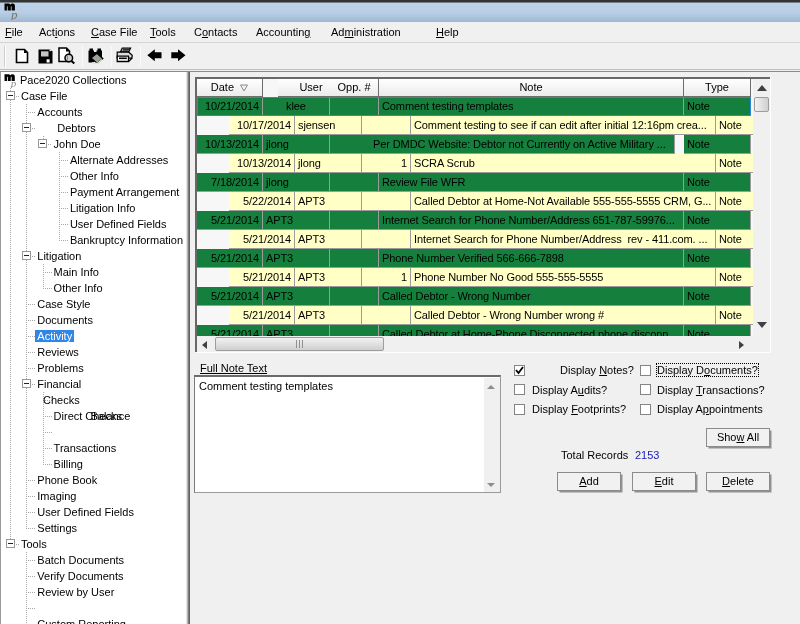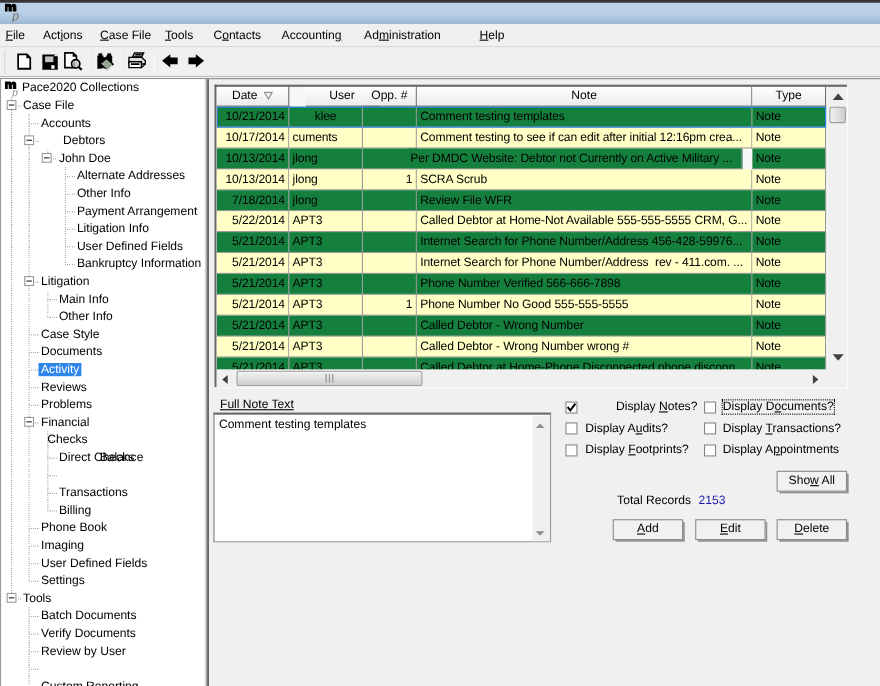--- a/index.html
+++ b/index.html
@@ -28,21 +28,21 @@
 .ebox { position:absolute; width:9px; height:9px; background:#fff; border:1px solid #999; }
 .ebox::after { content:""; position:absolute; left:1px; top:3px; width:5px; height:1px; background:#222; }
 .doth { position:absolute; height:1px; background-image:repeating-linear-gradient(90deg,#a8a8a8 0 1px,transparent 1px 2px); }
 .dotv { position:absolute; width:1px; background-image:repeating-linear-gradient(#a8a8a8 0 1px,transparent 1px 2px); }
 
 #grid { position:absolute; left:195px; top:77px; width:575px; height:275px; background:#f0f0f0;
   border-top:2px solid #686868; border-left:2px solid #686868; box-shadow:1px 1px 0 #fdfdfd; }
 .hcell { position:absolute; top:0; height:18px; background:linear-gradient(#ffffff,#ebebeb); border-right:1px solid #6e6e6e; border-bottom:1px solid #6e6e6e; text-align:center; line-height:17px; }
 .gcell { position:absolute; height:19px; line-height:18px; border-right:1px solid #9b9b9b; border-bottom:1px solid #9b9b9b; white-space:pre; overflow:hidden; padding:0 3px; letter-spacing:-0.1px; }
 .green { background:#15803d; }
-.yellow { background:#ffffc6; }
+.yellow { background:#ffffc6;margin-left:32px; }
 
 .sbtrack { position:absolute; background:#f0f0f0; }
 .sbthumbv { position:absolute; background:linear-gradient(90deg,#f2f2f2,#cfcfcf); border:1px solid #9d9d9d; border-radius:2px; }
 .sbthumbh { position:absolute; background:linear-gradient(#f2f2f2,#cfcfcf); border:1px solid #9d9d9d; border-radius:2px; }
 .arr { position:absolute; width:0; height:0; }
 
 #fulllabel { position:absolute; left:200px; top:362px; text-decoration:underline; }
 #notebox { position:absolute; left:194px; top:375px; width:307px; height:118px; background:#fff; border:1px solid #9a9a9a; border-top:2px solid #6a6a6a; border-left:1.5px solid #7a7a7a; }
 .cb { position:absolute; width:11px; height:11px; background:#fff; border:1px solid #848484; }
 .cblabel { position:absolute; white-space:nowrap; }
@@ -216,21 +216,21 @@
 <div class="hcell" style="left:81px;top:0;width:67px;">User</div>
 <div class="hcell" style="left:133px;top:0;width:49px;">Opp. #</div>
 <div class="hcell" style="left:182px;top:0;width:305px;">Note</div>
 <div class="hcell" style="left:487px;top:0;width:67px;">Type</div>
 <div class="gcell green" style="left:0px;top:18px;width:66px;text-align:right;">10/21/2014</div>
 <div class="gcell green" style="left:66px;top:18px;width:67px;text-align:center;">klee</div>
 <div class="gcell green" style="left:133px;top:18px;width:49px;text-align:right;"></div>
 <div class="gcell green" style="left:182px;top:18px;width:305px;text-align:left;">Comment testing templates</div>
 <div class="gcell green" style="left:487px;top:18px;width:67px;text-align:left;">Note</div>
 <div class="gcell yellow" style="left:0px;top:37px;width:66px;text-align:right;">10/17/2014</div>
-<div class="gcell yellow" style="left:66px;top:37px;width:67px;text-align:left;">cuments</div>
+<div class="gcell yellow" style="left:66px;top:37px;width:67px;text-align:left;">sjensen</div>
 <div class="gcell yellow" style="left:133px;top:37px;width:49px;text-align:right;"></div>
 <div class="gcell yellow" style="left:182px;top:37px;width:305px;text-align:left;">Comment testing to see if can edit after initial 12:16pm crea...</div>
 <div class="gcell yellow" style="left:487px;top:37px;width:67px;text-align:left;">Note</div>
 <div class="gcell green" style="left:0px;top:56px;width:66px;text-align:right;">10/13/2014</div>
 <div class="gcell green" style="left:66px;top:56px;width:67px;text-align:left;">jlong</div>
 <div class="gcell green" style="left:133px;top:56px;width:49px;text-align:right;">1</div>
 <div class="gcell green" style="left:173px;top:56px;width:305px;text-align:left;">Per DMDC Website: Debtor not Currently on Active Military ...</div>
 <div class="gcell green" style="left:487px;top:56px;width:67px;text-align:left;">Note</div>
 <div class="gcell yellow" style="left:0px;top:75px;width:66px;text-align:right;">10/13/2014</div>
 <div class="gcell yellow" style="left:66px;top:75px;width:67px;text-align:left;">jlong</div>
@@ -243,21 +243,21 @@
 <div class="gcell green" style="left:182px;top:94px;width:305px;text-align:left;">Review File WFR</div>
 <div class="gcell green" style="left:487px;top:94px;width:67px;text-align:left;">Note</div>
 <div class="gcell yellow" style="left:0px;top:113px;width:66px;text-align:right;">5/22/2014</div>
 <div class="gcell yellow" style="left:66px;top:113px;width:67px;text-align:left;">APT3</div>
 <div class="gcell yellow" style="left:133px;top:113px;width:49px;text-align:right;"></div>
 <div class="gcell yellow" style="left:182px;top:113px;width:305px;text-align:left;">Called Debtor at Home-Not Available 555-555-5555 CRM, G...</div>
 <div class="gcell yellow" style="left:487px;top:113px;width:67px;text-align:left;">Note</div>
 <div class="gcell green" style="left:0px;top:132px;width:66px;text-align:right;">5/21/2014</div>
 <div class="gcell green" style="left:66px;top:132px;width:67px;text-align:left;">APT3</div>
 <div class="gcell green" style="left:133px;top:132px;width:49px;text-align:right;"></div>
-<div class="gcell green" style="left:182px;top:132px;width:305px;text-align:left;">Internet Search for Phone Number/Address 456-428-59976...</div>
+<div class="gcell green" style="left:182px;top:132px;width:305px;text-align:left;">Internet Search for Phone Number/Address 651-787-59976...</div>
 <div class="gcell green" style="left:487px;top:132px;width:67px;text-align:left;">Note</div>
 <div class="gcell yellow" style="left:0px;top:151px;width:66px;text-align:right;">5/21/2014</div>
 <div class="gcell yellow" style="left:66px;top:151px;width:67px;text-align:left;">APT3</div>
 <div class="gcell yellow" style="left:133px;top:151px;width:49px;text-align:right;"></div>
 <div class="gcell yellow" style="left:182px;top:151px;width:305px;text-align:left;">Internet Search for Phone Number/Address  rev - 411.com. ...</div>
 <div class="gcell yellow" style="left:487px;top:151px;width:67px;text-align:left;">Note</div>
 <div class="gcell green" style="left:0px;top:170px;width:66px;text-align:right;">5/21/2014</div>
 <div class="gcell green" style="left:66px;top:170px;width:67px;text-align:left;">APT3</div>
 <div class="gcell green" style="left:133px;top:170px;width:49px;text-align:right;"></div>
 <div class="gcell green" style="left:182px;top:170px;width:305px;text-align:left;">Phone Number Verified 566-666-7898</div>

